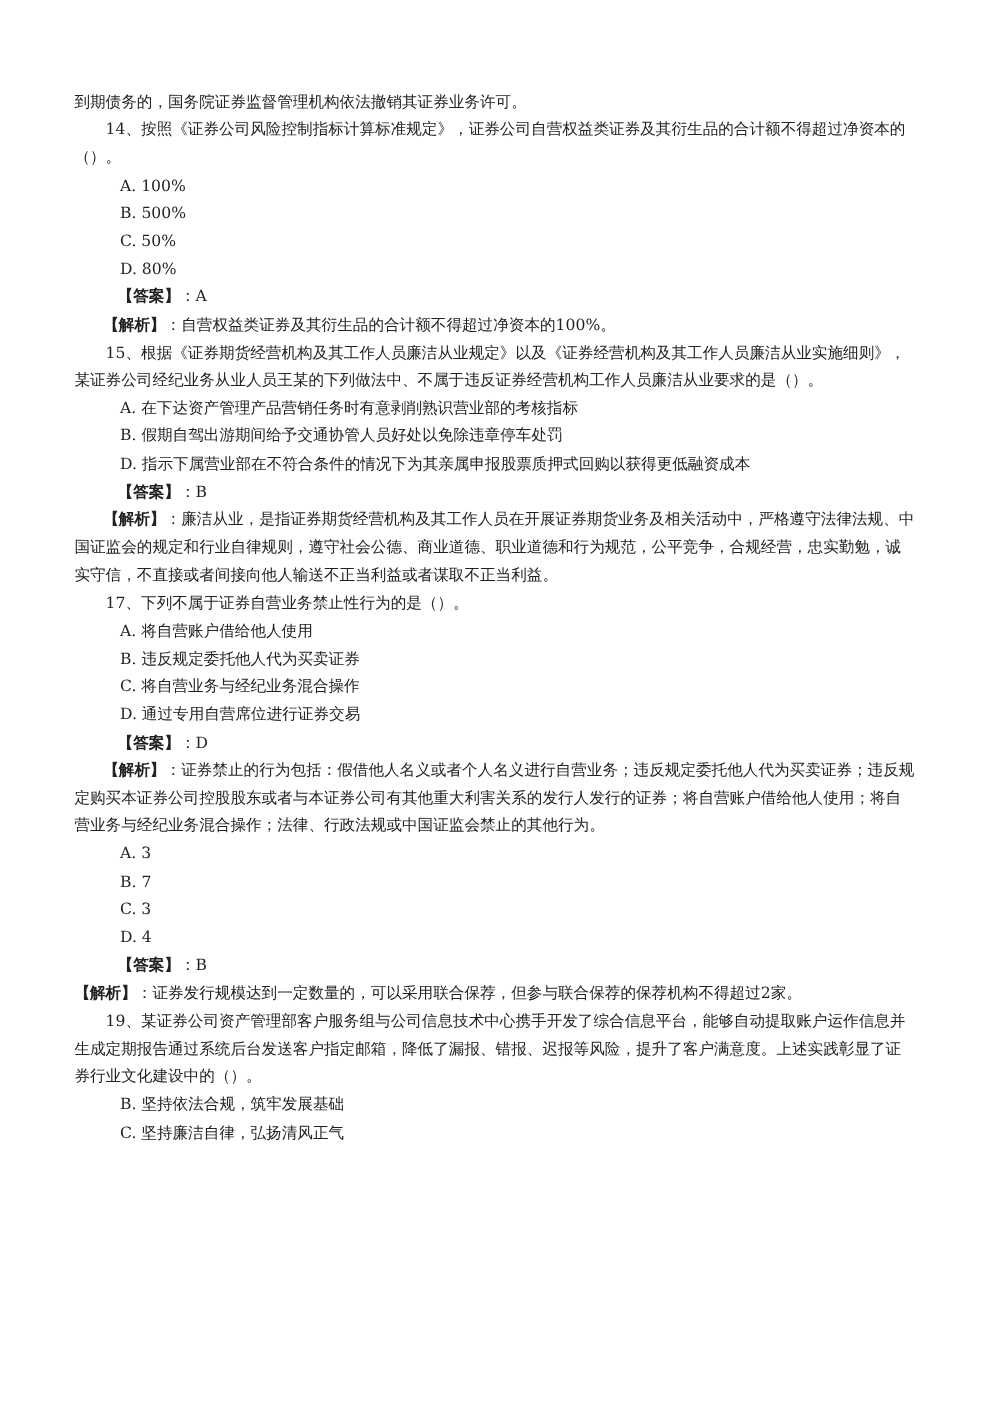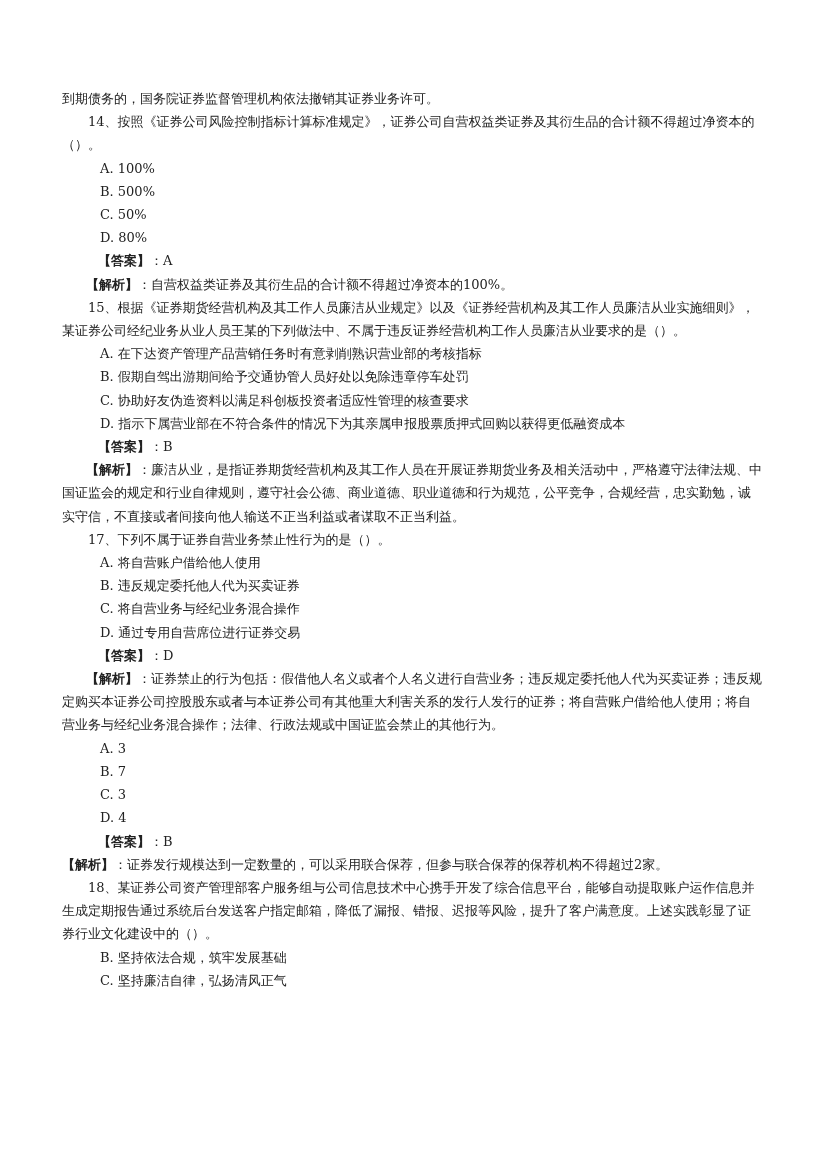--- a/index.html
+++ b/index.html
@@ -1,20 +1,20 @@
 <!DOCTYPE html>
 <html><head>
 <meta charset="utf-8">
 <style>
   html, body { margin: 0; padding: 0; background: #ffffff; }
   body { width: 830px; height: 1175px; position: relative; overflow: hidden; }
   .page {
     position: absolute; left: 62px; top: 74px; width: 700px;
     font-family: "DejaVu Serif", "Liberation Serif", serif;
-    font-size: 13px; color: #222; line-height: 23.2px; margin-top: 13px;
+    font-size: 13px; color: #222; line-height: 23.2px;
   }
   p { margin: 0; }
   .indent { text-indent: 26px; }
   .opt { padding-left: 38px; }
   .ans { padding-left: 36px; }
   .exp { text-indent: 24px; }
   .lbl { font-weight: bold; }
 </style>
 </head>
 <body>
@@ -29,21 +29,20 @@
     <p class="opt">C. 50%</p>
     <p class="opt">D. 80%</p>
     <p class="ans"><span class="lbl">【答案】</span><span>：</span><span>A</span></p>
     <p class="exp"><span class="lbl">【解析】</span><span>：</span><span>自营权益类证券及其衍生品的合计额不得超过净资本的100%。</span></p>
   </div>
 
   <div>
     <p class="indent">15、根据《证券期货经营机构及其工作人员廉洁从业规定》以及《证券经营机构及其工作人员廉洁从业实施细则》，某证券公司经纪业务从业人员王某的下列做法中、不属于违反证券经营机构工作人员廉洁从业要求的是（）。</p>
     <p class="opt">A. 在下达资产管理产品营销任务时有意剥削熟识营业部的考核指标</p>
     <p class="opt">B. 假期自驾出游期间给予交通协管人员好处以免除违章停车处罚</p>
-    <p class="opt">C. 协助好友伪造资料以满足科创板投资者适应性管理的核查要求</p>
     <p class="opt">D. 指示下属营业部在不符合条件的情况下为其亲属申报股票质押式回购以获得更低融资成本</p>
     <p class="ans"><span class="lbl">【答案】</span><span>：</span><span>B</span></p>
     <p class="exp"><span class="lbl">【解析】</span><span>：</span><span>廉洁从业，是指证券期货经营机构及其工作人员在开展证券期货业务及相关活动中，严格遵守法律法规、中国证监会的规定和行业自律规则，遵守社会公德、商业道德、职业道德和行为规范，公平竞争，合规经营，忠实勤勉，诚实守信，不直接或者间接向他人输送不正当利益或者谋取不正当利益。</span></p>
   </div>
 
   <div>
     <p class="indent">17、下列不属于证券自营业务禁止性行为的是（）。</p>
     <p class="opt">A. 将自营账户借给他人使用</p>
     <p class="opt">B. 违反规定委托他人代为买卖证券</p>
     <p class="opt">C. 将自营业务与经纪业务混合操作</p>
@@ -55,17 +54,17 @@
   <div>
     <p class="opt">A. 3</p>
     <p class="opt">B. 7</p>
     <p class="opt">C. 3</p>
     <p class="opt">D. 4</p>
     <p class="ans"><span class="lbl">【答案】</span><span>：</span><span>B</span></p>
     <p class="exp" style="text-indent:0"><span class="lbl">【解析】</span><span>：</span><span>证券发行规模达到一定数量的，可以采用联合保荐，但参与联合保荐的保荐机构不得超过2家。</span></p>
   </div>
 
   <div>
-    <p class="indent">18、某证券公司资产管理部客户服务组与公司信息技术中心携手开发了综合信息平台，能够自动提取账户运作信息并生成定期报告通过系统后台发送客户指定邮箱，降低了漏报、错报、迟报等风险，提升了客户满意度。上述实践彰显了证券行业文化建设中的（）。</p>
+    <p class="indent">19、某证券公司资产管理部客户服务组与公司信息技术中心携手开发了综合信息平台，能够自动提取账户运作信息并生成定期报告通过系统后台发送客户指定邮箱，降低了漏报、错报、迟报等风险，提升了客户满意度。上述实践彰显了证券行业文化建设中的（）。</p>
     <p class="opt">B. 坚持依法合规，筑牢发展基础</p>
     <p class="opt">C. 坚持廉洁自律，弘扬清风正气</p>
   </div>
 </div>
 
 </body></html>

